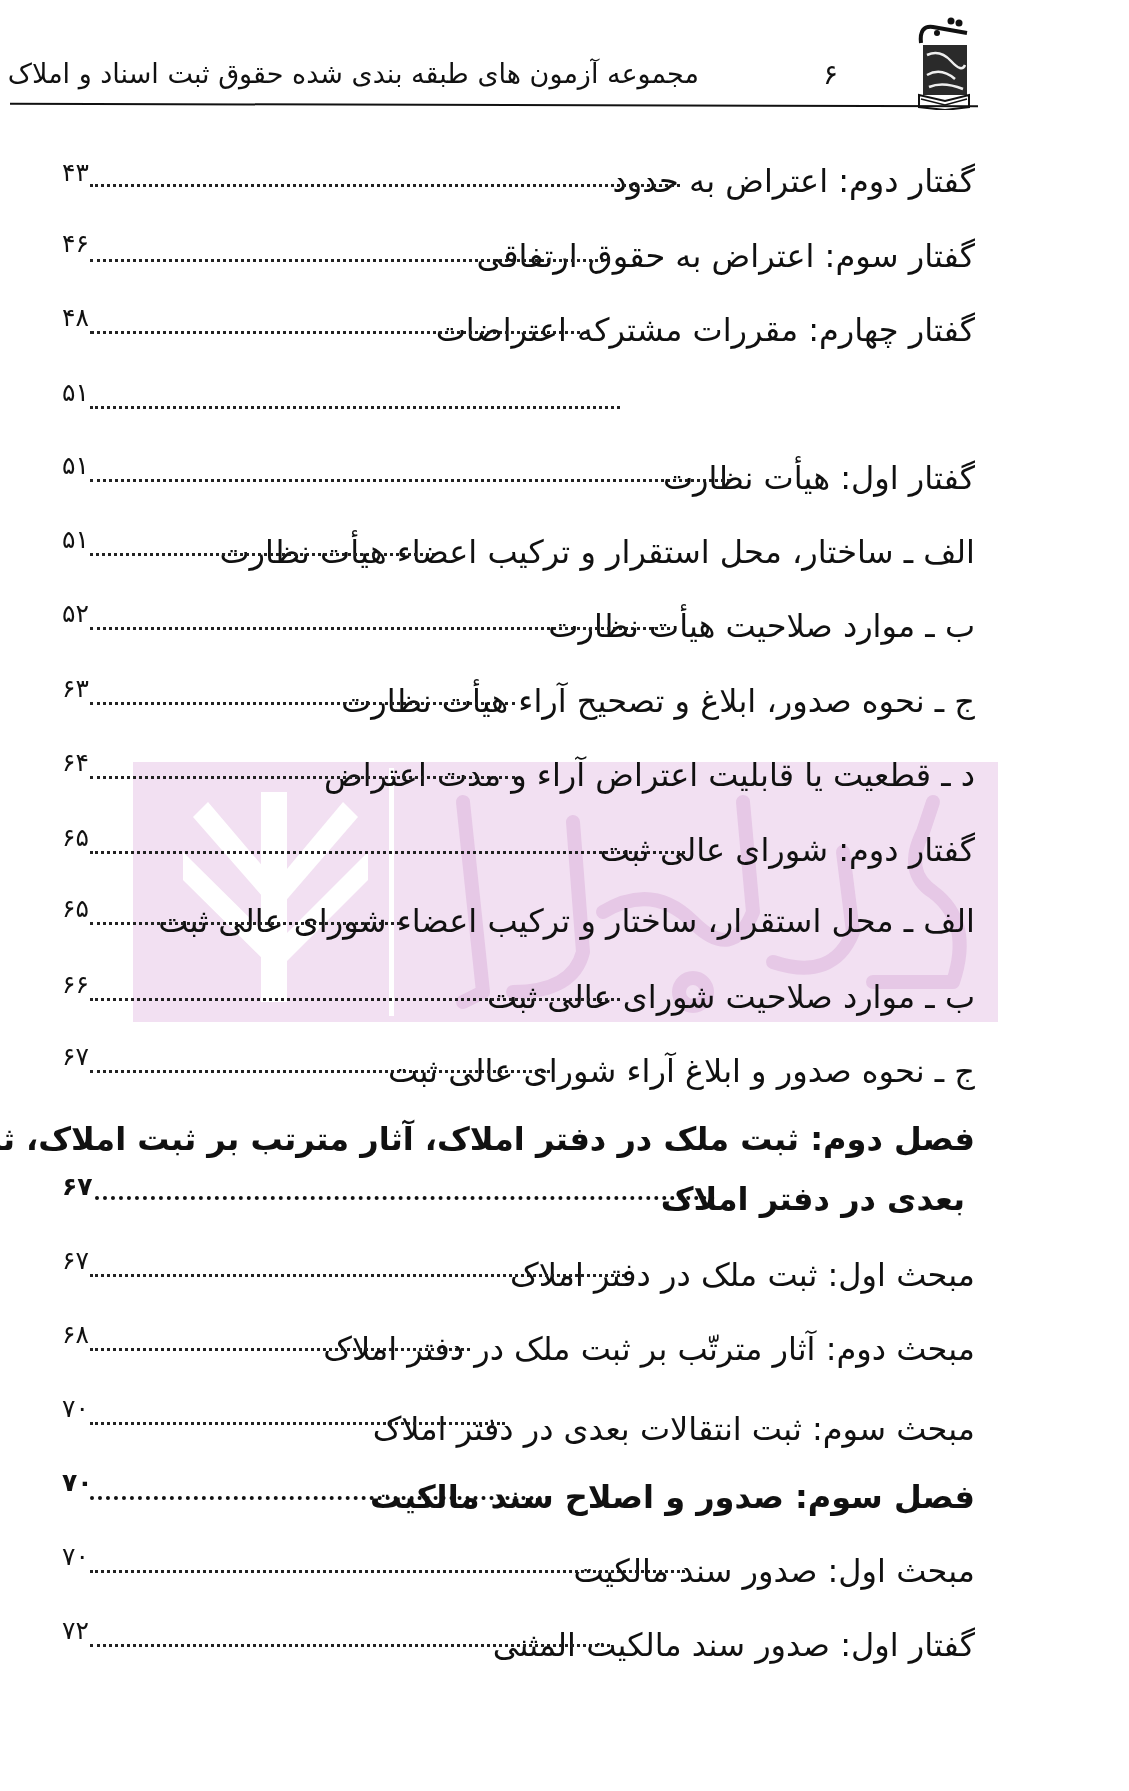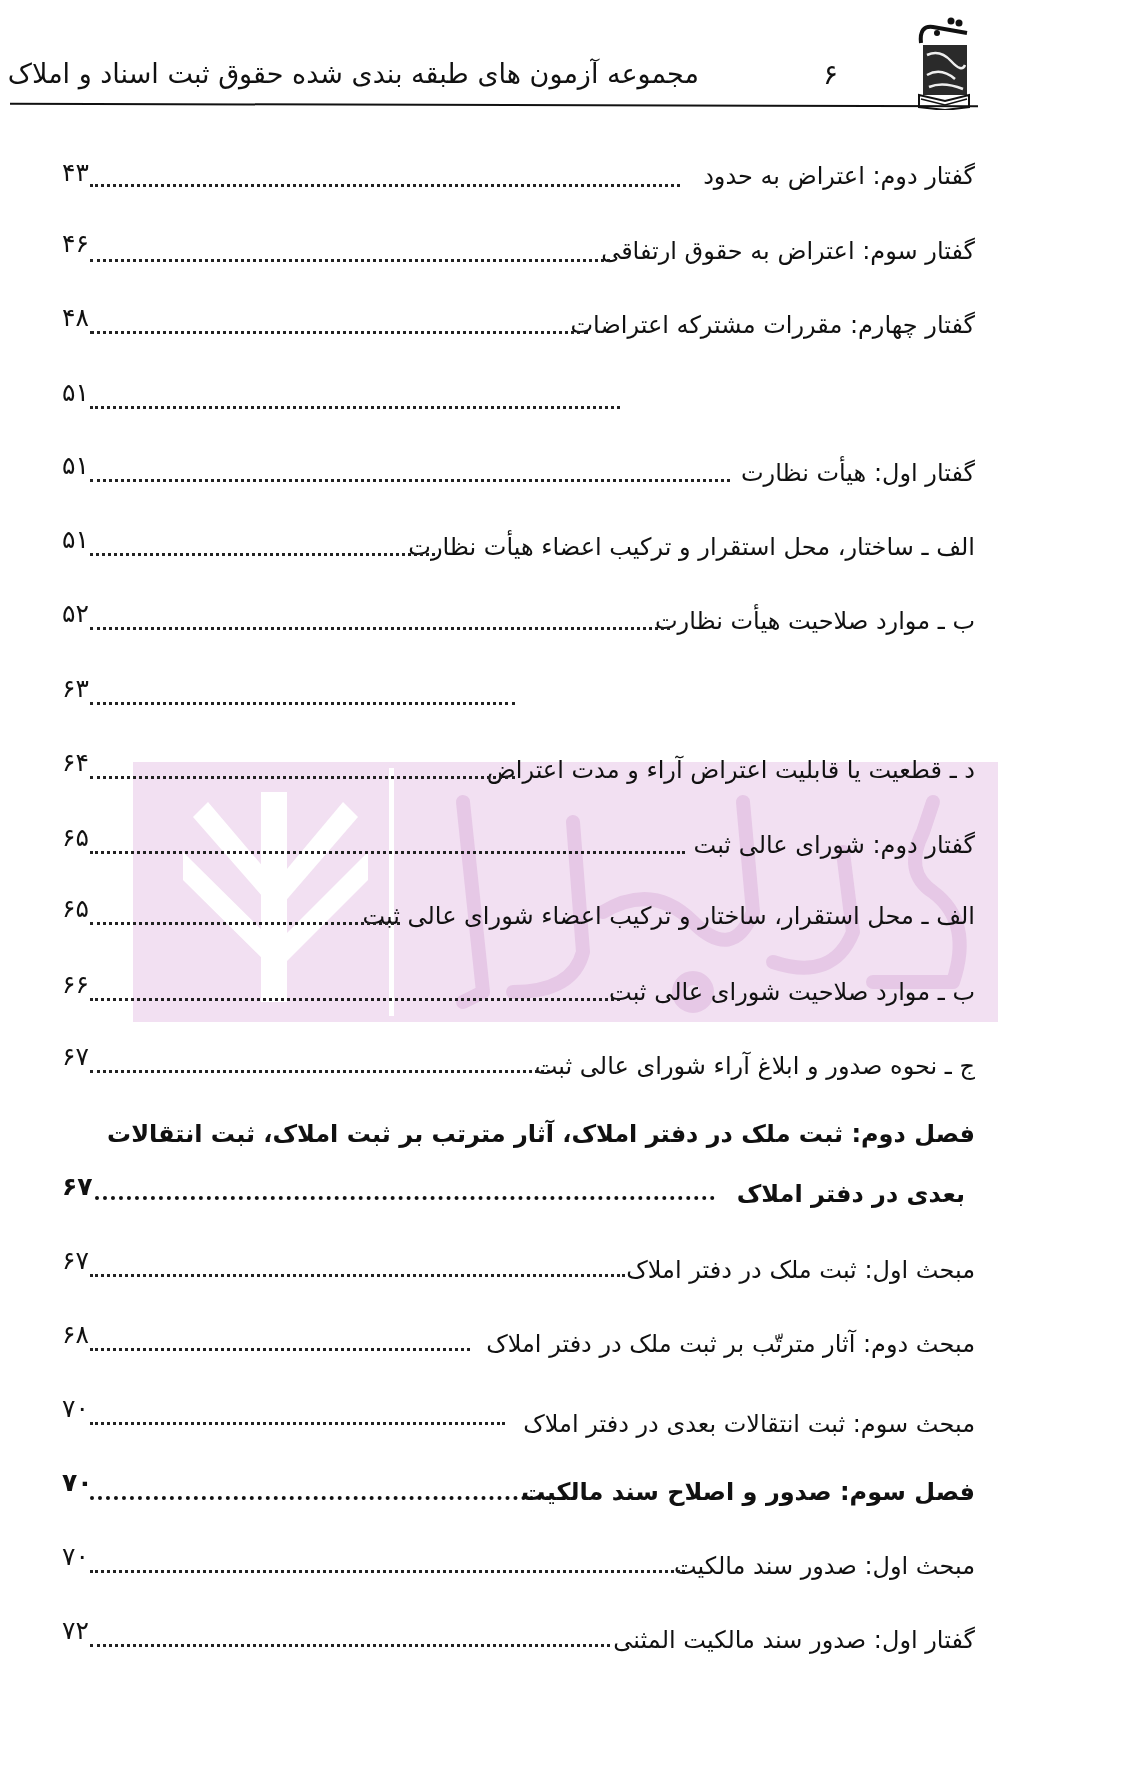--- a/index.html
+++ b/index.html
@@ -29,21 +29,21 @@
       background: #f2e0f2;
     }
     .watermark svg { position: absolute; left: 0; top: 0; }
     .toc {
       position: absolute; left: 0; top: 0; width: 1129px; height: 1791px;
     }
     .toc-entry {
       position: absolute; left: 40px; width: 935px; height: 40px;
     }
     .toc-entry .title {
-      position: absolute; right: 0; font-size: 24px; direction: rtl;
+      position: absolute; right: 0; font-size: 32px; direction: rtl;
       white-space: nowrap; background: transparent; color: #111;
     }
     .toc-entry .leader {
       position: absolute; height: 0; border-bottom: 3px dotted #222;
     }
     .toc-entry .page {
       position: absolute; left: 22px; font-size: 25px; direction: rtl; color: #111;
     }
     .toc-entry.bold .title, .toc-entry.bold .page { font-weight: bold; }
     .toc-entry.bold .leader { border-bottom: 4px dotted #111; }
@@ -129,20 +129,21 @@
     <span class="page" style="top:-2px">۵۱</span>
   </div>
 
   <div class="toc-entry" style="top:601px">
     <span class="title" style="top:6px">ب ـ موارد صلاحیت هیأت نظارت</span>
     <span class="leader" style="left:50px; width:580px; top:26px"></span>
     <span class="page" style="top:-2px">۵۲</span>
   </div>
 
   <div class="toc-entry" style="top:676px">
+    <span class="title" style="top:6px">ج ـ نحوه صدور، ابلاغ و تصحیح آراء هیأت نظارت</span>
     <span class="leader" style="left:50px; width:425px; top:26px"></span>
     <span class="page" style="top:-2px">۶۳</span>
   </div>
 
   <div class="toc-entry" style="top:750px">
     <span class="title" style="top:6px">د ـ قطعیت یا قابلیت اعتراض آراء و مدت اعتراض</span>
     <span class="leader" style="left:50px; width:425px; top:26px"></span>
     <span class="page" style="top:-2px">۶۴</span>
   </div>
 

